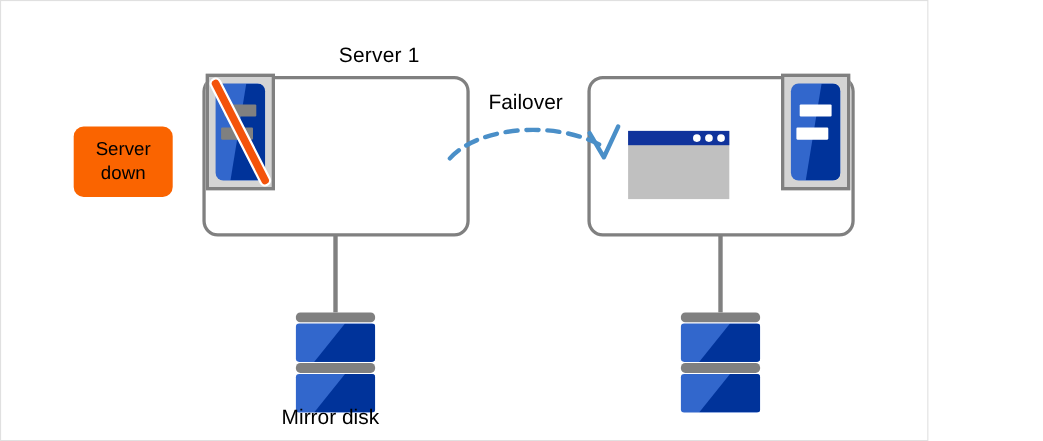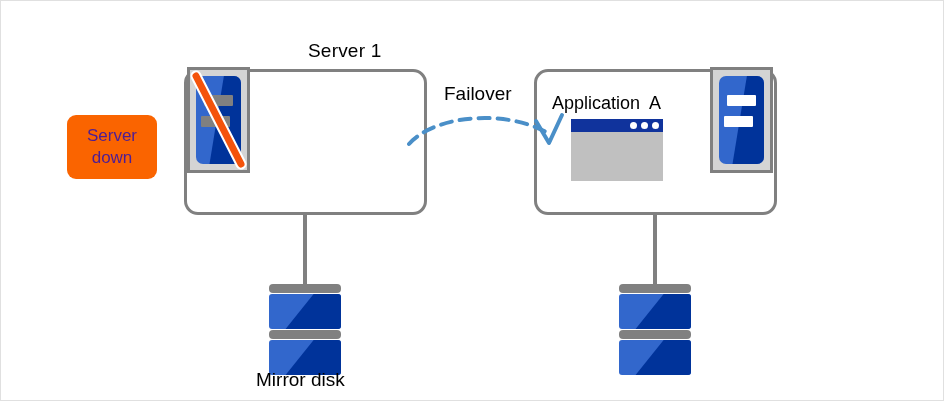--- a/index.html
+++ b/index.html
@@ -8,21 +8,21 @@
     background: #ffffff;
   }
   body {
     width: 948px;
     height: 401px;
     font-family: "Liberation Sans", sans-serif;
     overflow: hidden;
   }
   #canvas {
     position: relative;
-    width: 944px;
+    width: 844px;
     height: 401px;
     background: #ffffff;
     border: 1px solid #e0e0e0;
     box-sizing: border-box;
     overflow: hidden;
   }
 
   
   .server-box {
     position: absolute;
@@ -98,21 +98,21 @@
 
   
   #server-down-badge {
     position: absolute;
     left: 66px;
     top: 114px;
     width: 90px;
     height: 64px;
     background: #fa6400;
     border-radius: 9px;
-    color: #4c1d95;
+    color: #000000;
     font-size: 17px;
     line-height: 22px;
     display: flex;
     flex-direction: column;
     align-items: center;
     justify-content: center;
     text-align: center;
   }
 
   
@@ -249,21 +249,20 @@
   <div id="failover-label">Failover</div>
 
   <svg id="failover-arrow" viewBox="0 0 190 70">
     <path d="M 13 48 C 40 18, 110 14, 150 36" fill="none" stroke="#4a8fc8" stroke-width="4" stroke-linecap="round" stroke-dasharray="11 8"></path>
     <path d="M 140 25 L 153 47 L 166 19" fill="none" stroke="#4a8fc8" stroke-width="4" stroke-linecap="round" stroke-linejoin="round"></path>
   </svg>
 
 
   <div class="server-box" id="server2-box"></div>
 
-  <div id="app-label">Application  A</div>
 
   <div id="app-window">
     <div id="app-window-titlebar">
       <span class="window-dot"></span>
       <span class="window-dot"></span>
       <span class="window-dot"></span>
     </div>
   </div>
 
   <div class="machine-icon" id="server2-machine">

